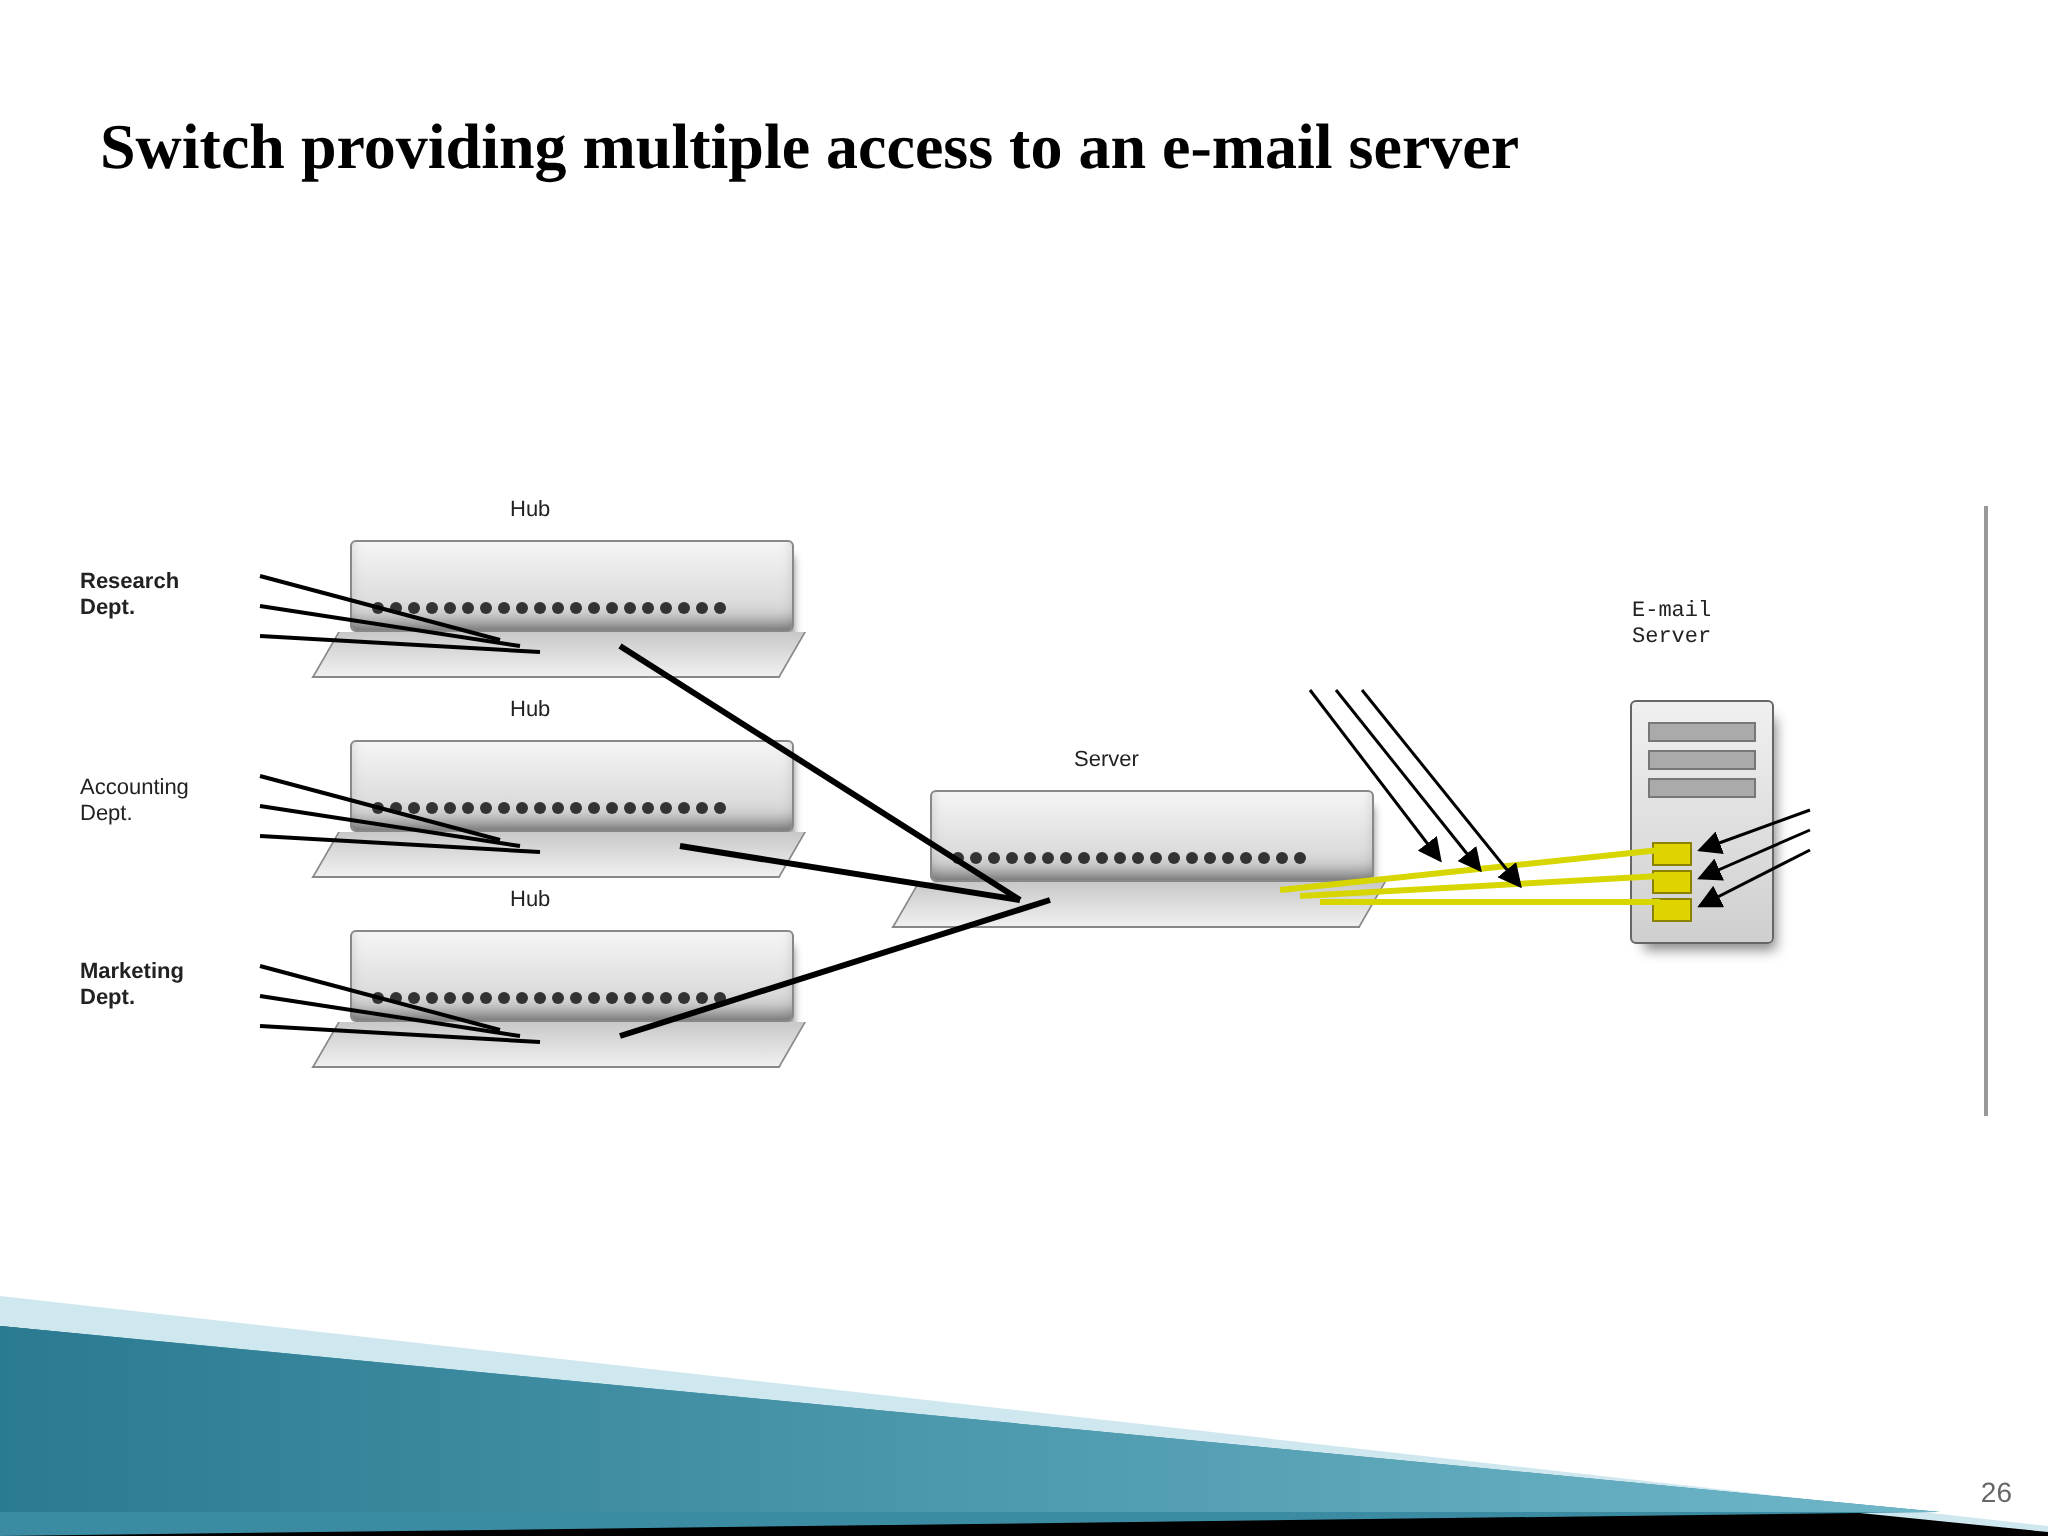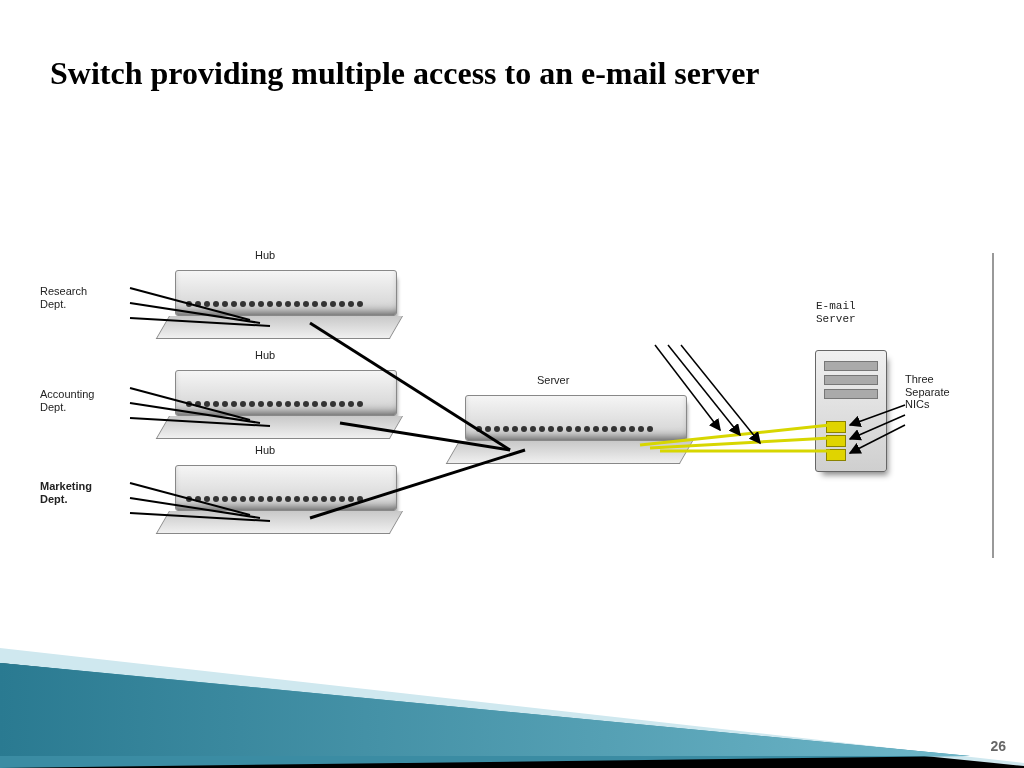--- a/index.html
+++ b/index.html
@@ -101,21 +101,20 @@
     background: #e0d400;
     border: 1px solid #8a8200;
   }
   .page-num {
     position: absolute;
     right: 18px;
     bottom: 14px;
     font-family: Arial, sans-serif;
     font-size: 14px;
     color: #666;
-    font-weight: bold;
   }
   .border-right {
     position: absolute;
     right: 30px;
     top: 253px;
     width: 0;
     height: 305px;
     border-right: 2px solid #999;
   }
   svg.overlay {
@@ -133,21 +132,21 @@
     pointer-events: none;
   }
 </style>
 </head>
 <body>
 
 <div class="slide-title">Switch providing multiple access to an e-mail server</div>
 
 <div class="diagram">
 
-  <div class="label" style="top:30px; left:0; width:95px;">Research<br>Dept.</div>
+  <div class="label" style="top:30px; left:0; width:95px;font-weight:bold;">Research<br>Dept.</div>
   <div class="label" style="top:-6px; left:215px;">Hub</div>
   <div class="device" style="top:15px; left:135px;">
     <div class="device-box">
       <div class="port-row">
           <span></span>
           <span></span>
           <span></span>
           <span></span>
           <span></span>
           <span></span>
@@ -264,21 +263,20 @@
 
   <div class="server" style="top:95px; left:775px;">
     <div class="drive" style="top:10px;"></div>
     <div class="drive" style="top:24px;"></div>
     <div class="drive" style="top:38px;"></div>
     <div class="nic" style="top:70px;"></div>
     <div class="nic" style="top:84px;"></div>
     <div class="nic" style="top:98px;"></div>
   </div>
 
-  <div class="label" style="top:118px; left:865px; width:80px;">Three<br>Separate<br>NICs</div>
 
   <svg class="overlay">
     <defs>
       <marker id="ah" markerWidth="8" markerHeight="8" refX="7" refY="4" orient="auto">
         <path d="M0,0 L8,4 L0,8 z" fill="#000"></path>
       </marker>
     </defs>
 
     <g stroke="#000" stroke-width="2" fill="none">
       <line x1="90" y1="33" x2="210" y2="65"></line>

